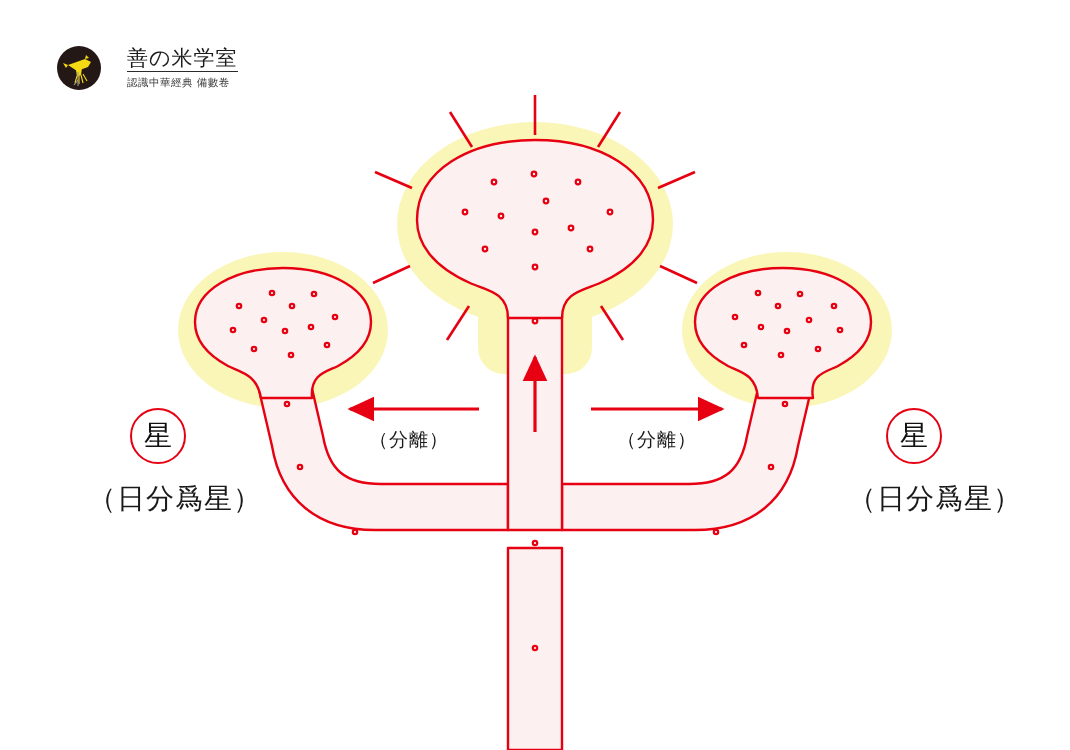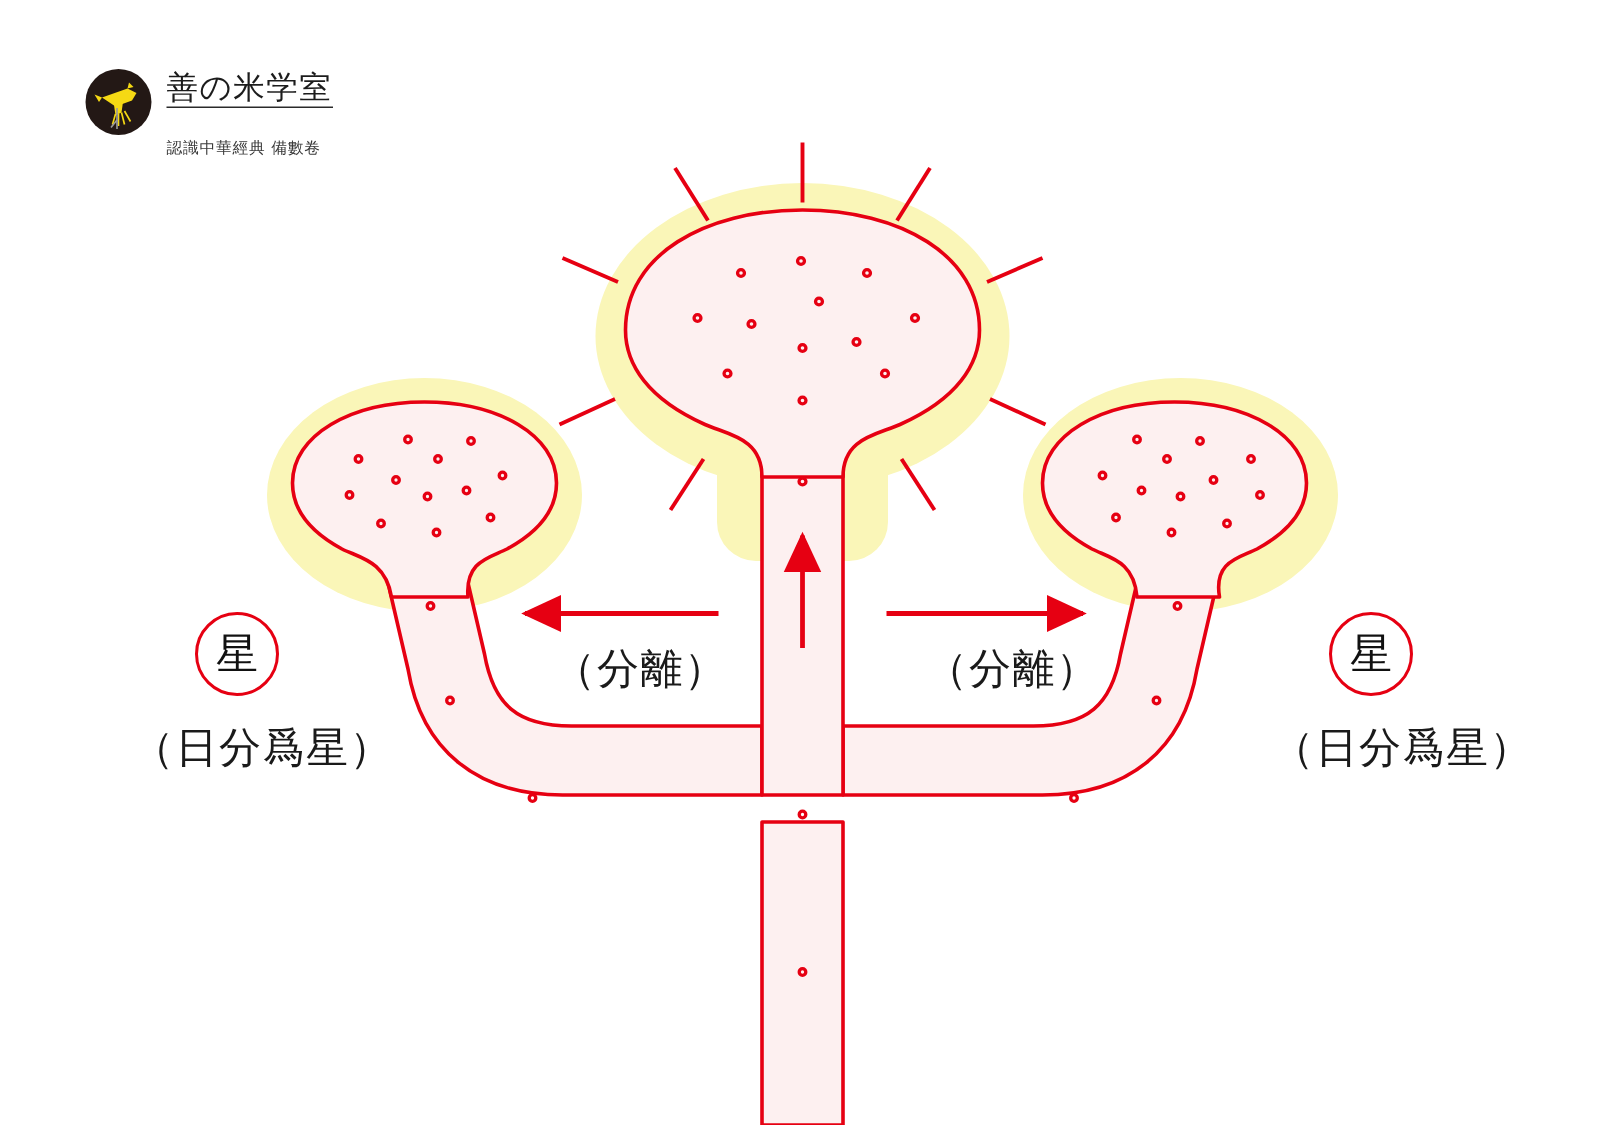--- a/index.html
+++ b/index.html
@@ -22,21 +22,21 @@
     height: 750px;
   }
 
   
   .logo-block {
     position: absolute;
     left: 55px;
     top: 44px;
     display: flex;
     align-items: flex-start;
-    gap: 8px;
+    gap: 24px;
   }
   .logo-mark {
     width: 48px;
     height: 48px;
     flex: 0 0 48px;
     position: relative;
   }
   .logo-text {
     display: flex;
     flex-direction: column;
@@ -52,21 +52,21 @@
     border-bottom: 1.5px solid #2a2a2a;
     padding-bottom: 1px;
   }
   .logo-sub {
     font-family: "DejaVu Sans", "Liberation Sans", sans-serif;
     font-size: 10.5px;
     line-height: 15px;
     letter-spacing: 0.5px;
     color: #3a3a3a;
     white-space: nowrap;
-    margin-top: 20px;
+    margin-top: 3px;
   }
 
   
   #diagram {
     position: absolute;
     left: 0; top: 0;
     width: 1070px;
     height: 750px;
   }
 
@@ -75,21 +75,21 @@
     position: absolute;
     font-family: "DejaVu Sans", "Liberation Sans", sans-serif;
     color: #1a1a1a;
     white-space: nowrap;
   }
   .star-caption {
     font-size: 28px;
     letter-spacing: 1px;
   }
   .sep-caption {
-    font-size: 28px;
+    font-size: 19px;
     letter-spacing: 1px;
     text-align: right;
   }
   .star-glyph {
     position: absolute;
     width: 56px;
     height: 56px;
     border: 2.2px solid #e60012;
     border-radius: 50%;
     box-sizing: border-box;

